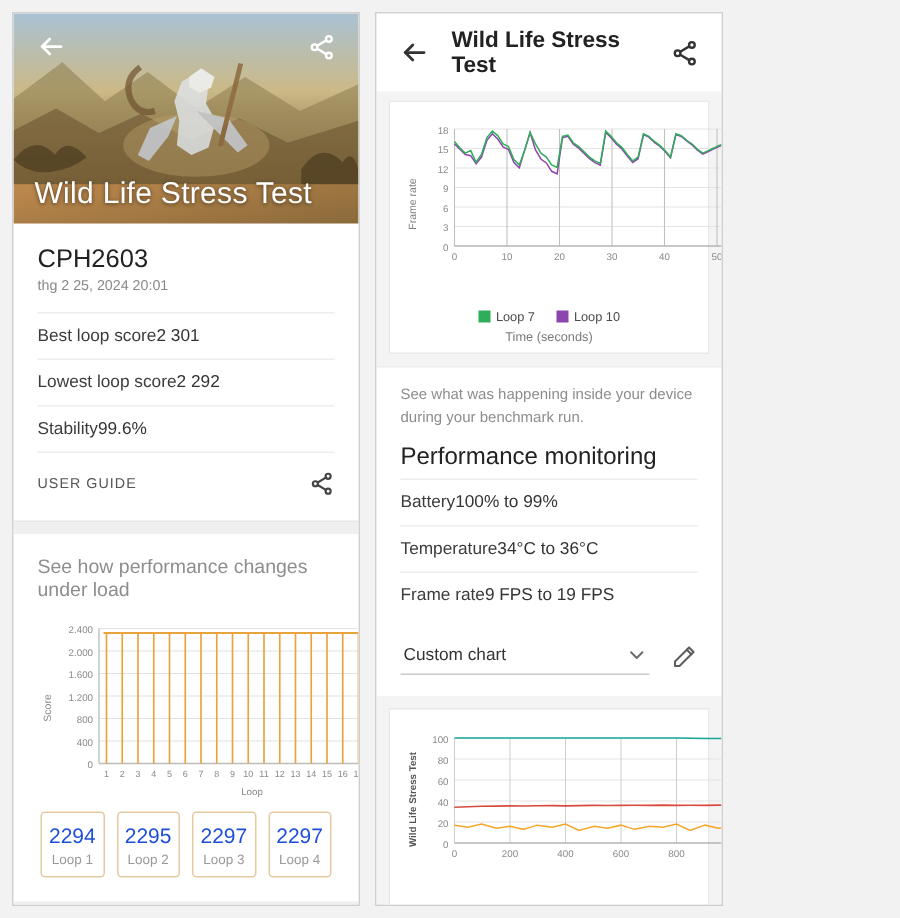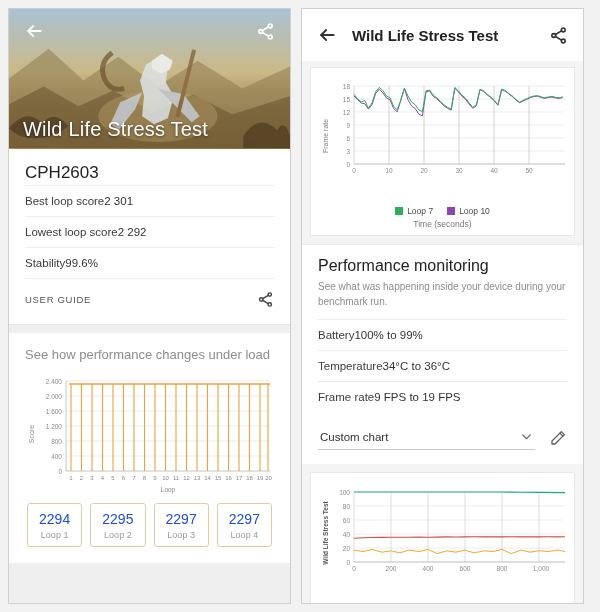--- a/index.html
+++ b/index.html
@@ -13,21 +13,21 @@
   .stage {
     position: relative;
     width: 600px; height: 612px;
     background: #f2f2f2;
     display: flex;
     gap: 10px;
     padding: 8px;
   }
   .phone {
     position: relative;
-    width: 283px;
+    width: 232px;
     height: 596px;
     background: #ffffff;
     border: 1px solid #cfcfcf;
     overflow: hidden;
     flex: 0 0 auto;
   }
   
   .hero {
     position: relative;
     height: 140px;
@@ -199,20 +199,21 @@
         </div>
       </div>
 
       <div class="hero-title">Wild Life Stress Test</div>
     </div>
 
     <div class="left-scroll">
 
       <div class="card">
         <div class="device-name">CPH2603</div>
+        <div class="device-date">thg 2 25, 2024 20:01</div>
 
         <div class="row">
           <span>Best loop score</span>
           <span class="val">2 301</span>
         </div>
         <div class="row">
           <span>Lowest loop score</span>
           <span class="val">2 292</span>
         </div>
         <div class="row">
@@ -409,22 +410,22 @@
             <span class="sw" style="background:#2fae5a"></span><span>Loop 7</span>
           </span>
           <span>
             <span class="sw" style="background:#8e44ad"></span><span>Loop 10</span>
           </span>
         </div>
         <div class="axis-caption">Time (seconds)</div>
       </div>
 
       <div class="panel2">
+        <div style="font-size:10px;color:#8d8d8d;line-height:1.45;margin-bottom:10px;">See what was happening inside your device during your benchmark run.</div>
         <div style="font-size:16px;color:#222;margin-bottom:5px;">Performance monitoring</div>
-        <div style="font-size:10px;color:#8d8d8d;line-height:1.45;margin-bottom:10px;">See what was happening inside your device during your benchmark run.</div>
 
         <div class="row">
           <span>Battery</span>
           <span class="val" style="min-width:110px">100% to 99%</span>
         </div>
         <div class="row">
           <span>Temperature</span>
           <span class="val" style="min-width:110px">34°C to 36°C</span>
         </div>
         <div class="row">

